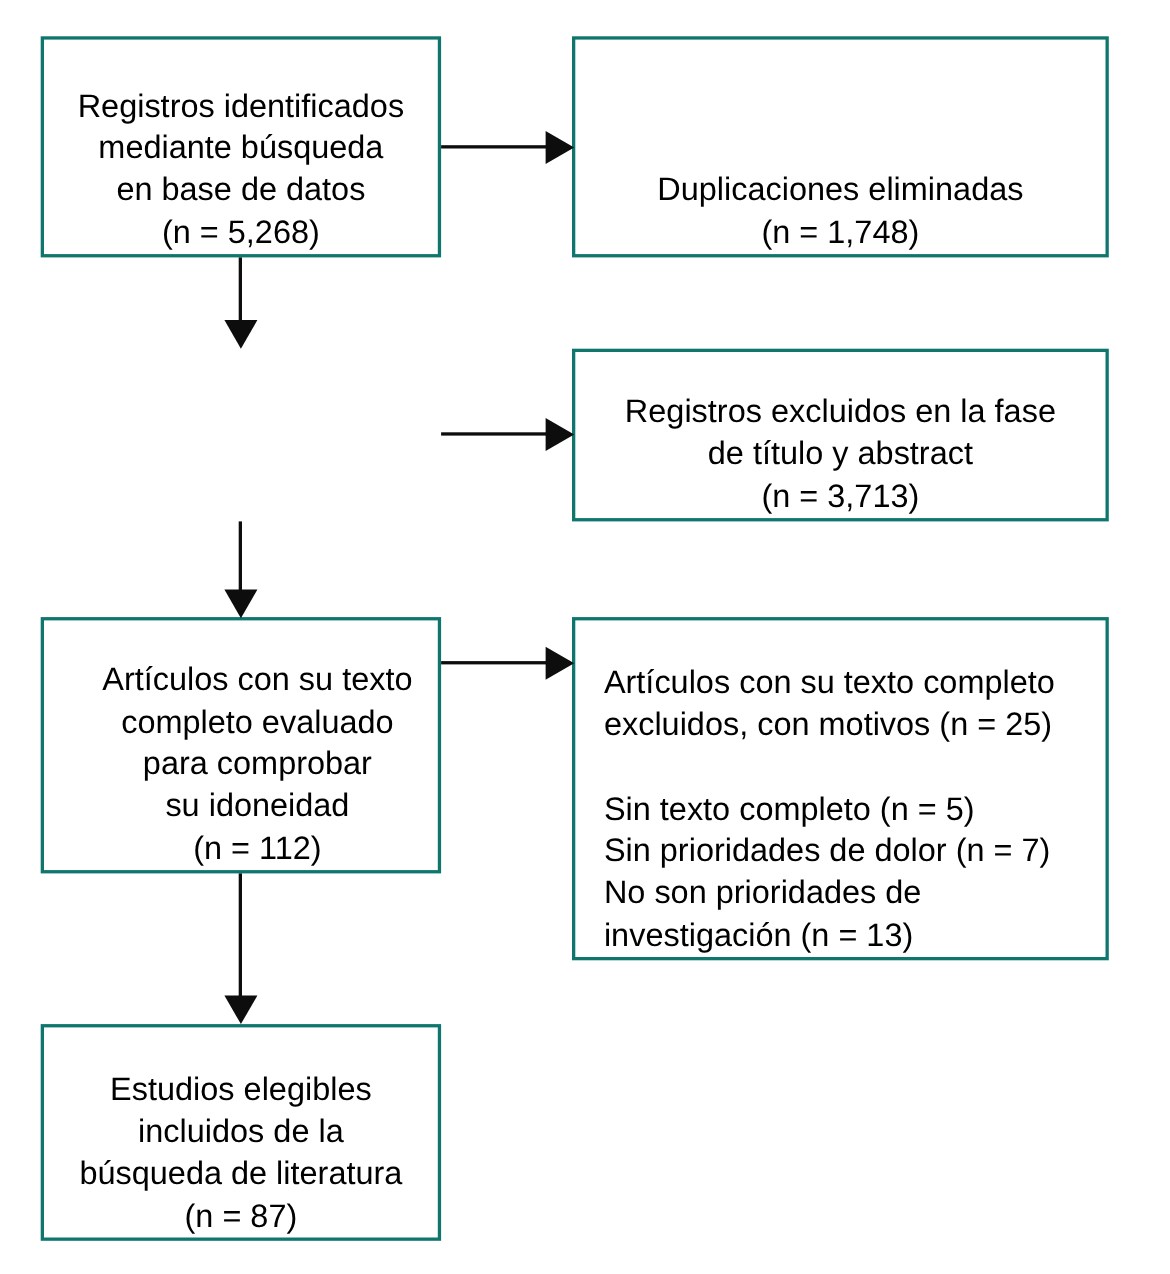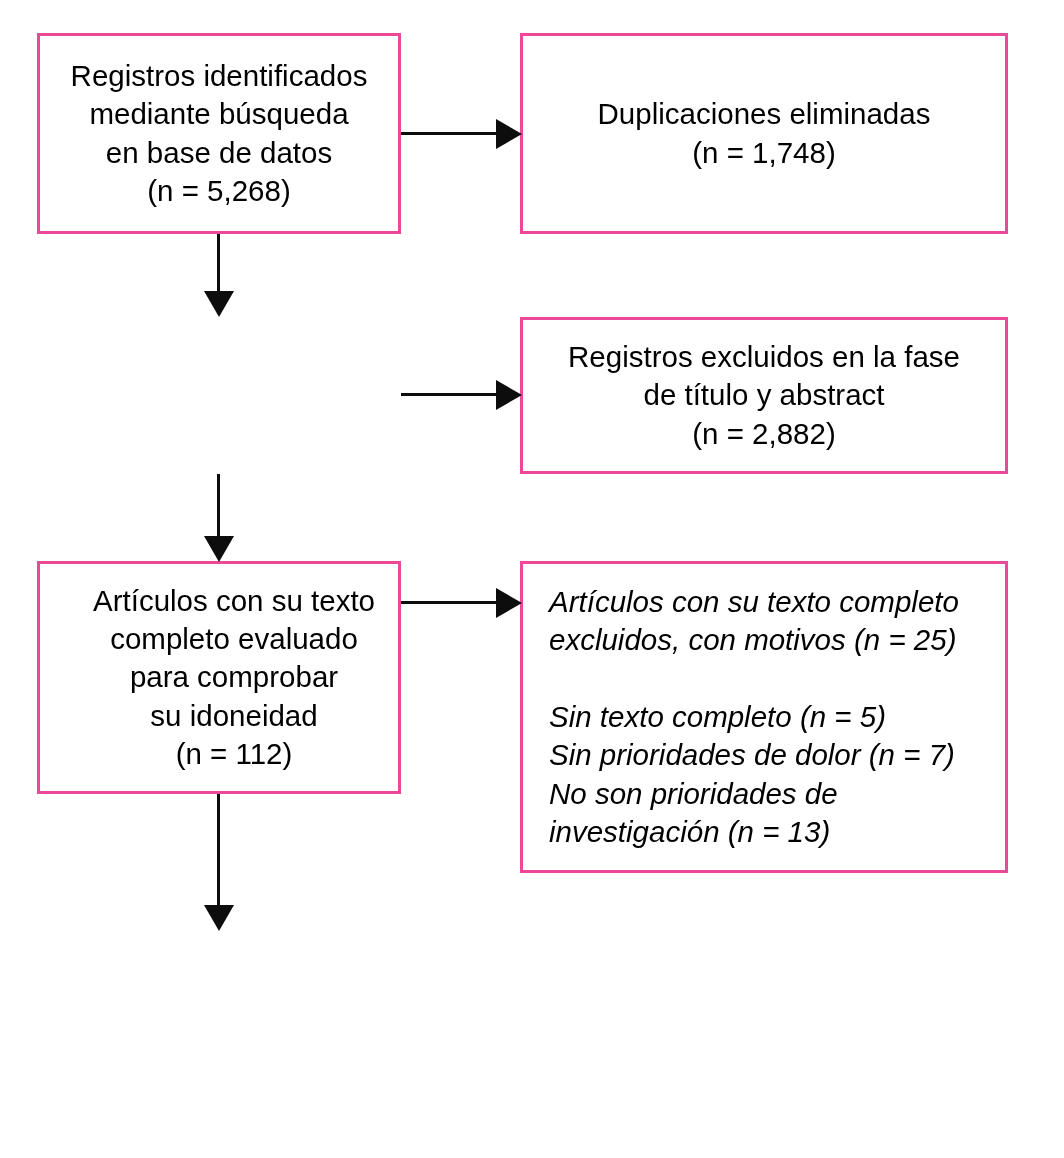--- a/index.html
+++ b/index.html
@@ -15,37 +15,36 @@
   #diagram {
     position: relative;
     width: 1064px;
     height: 1158px;
     background: #ffffff;
     overflow: hidden;
   }
   .node {
     position: absolute;
     box-sizing: border-box;
-    border: 3px solid #ec4899;
+    border: 3px solid #0f766e;
     background: #ffffff;
     display: flex;
-    align-items: center;
+    align-items: flex-end;
     justify-content: center;
   }
   .node .node-text {
     font-size: 29.5px;
     line-height: 1.30;
     text-align: center;
     white-space: pre-line;
     color: #000000;
     padding: 0 8px;
   }
   .node.left-align {
     justify-content: flex-start;
-    font-style: italic;
   }
   .node.left-align .node-text {
     text-align: left;
     padding: 0 0 0 26px;
   }
 
   
   #node-identified   { left: 37px;  top: 33px;  width: 364px; height: 201px; }
   #node-duplicates   { left: 520px; top: 33px;  width: 488px; height: 201px; }
   #node-screened     { left: 37px;  top: 317px; width: 364px; height: 157px; }
@@ -126,41 +125,47 @@
 
   <div class="node" id="node-duplicates">
     <div class="node-text">Duplicaciones eliminadas
 (n = 1,748)</div>
   </div>
 
 
   <div class="node" id="node-excluded-ta">
     <div class="node-text">Registros excluidos en la fase
 de título y abstract
-(n = 2,882)</div>
+(n = 3,713)</div>
   </div>
 
   <div class="node" id="node-fulltext">
     <div class="node-text">Artículos con su texto
 completo evaluado
 para comprobar
 su idoneidad
 (n = 112)</div>
   </div>
 
   <div class="node left-align" id="node-excluded-ft">
     <div class="node-text">Artículos con su texto completo
 excluidos, con motivos (n = 25)
 
 Sin texto completo (n = 5)
 Sin prioridades de dolor (n = 7)
 No son prioridades de
 investigación (n = 13)</div>
   </div>
 
+  <div class="node" id="node-included">
+    <div class="node-text">Estudios elegibles
+incluidos de la
+búsqueda de literatura
+(n = 87)</div>
+  </div>
 
   <div class="conn" id="conn-v1">
     <div class="shaft-v"></div>
     <div class="head-down"></div>
   </div>
 
   <div class="conn" id="conn-v2">
     <div class="shaft-v"></div>
     <div class="head-down"></div>
   </div>

